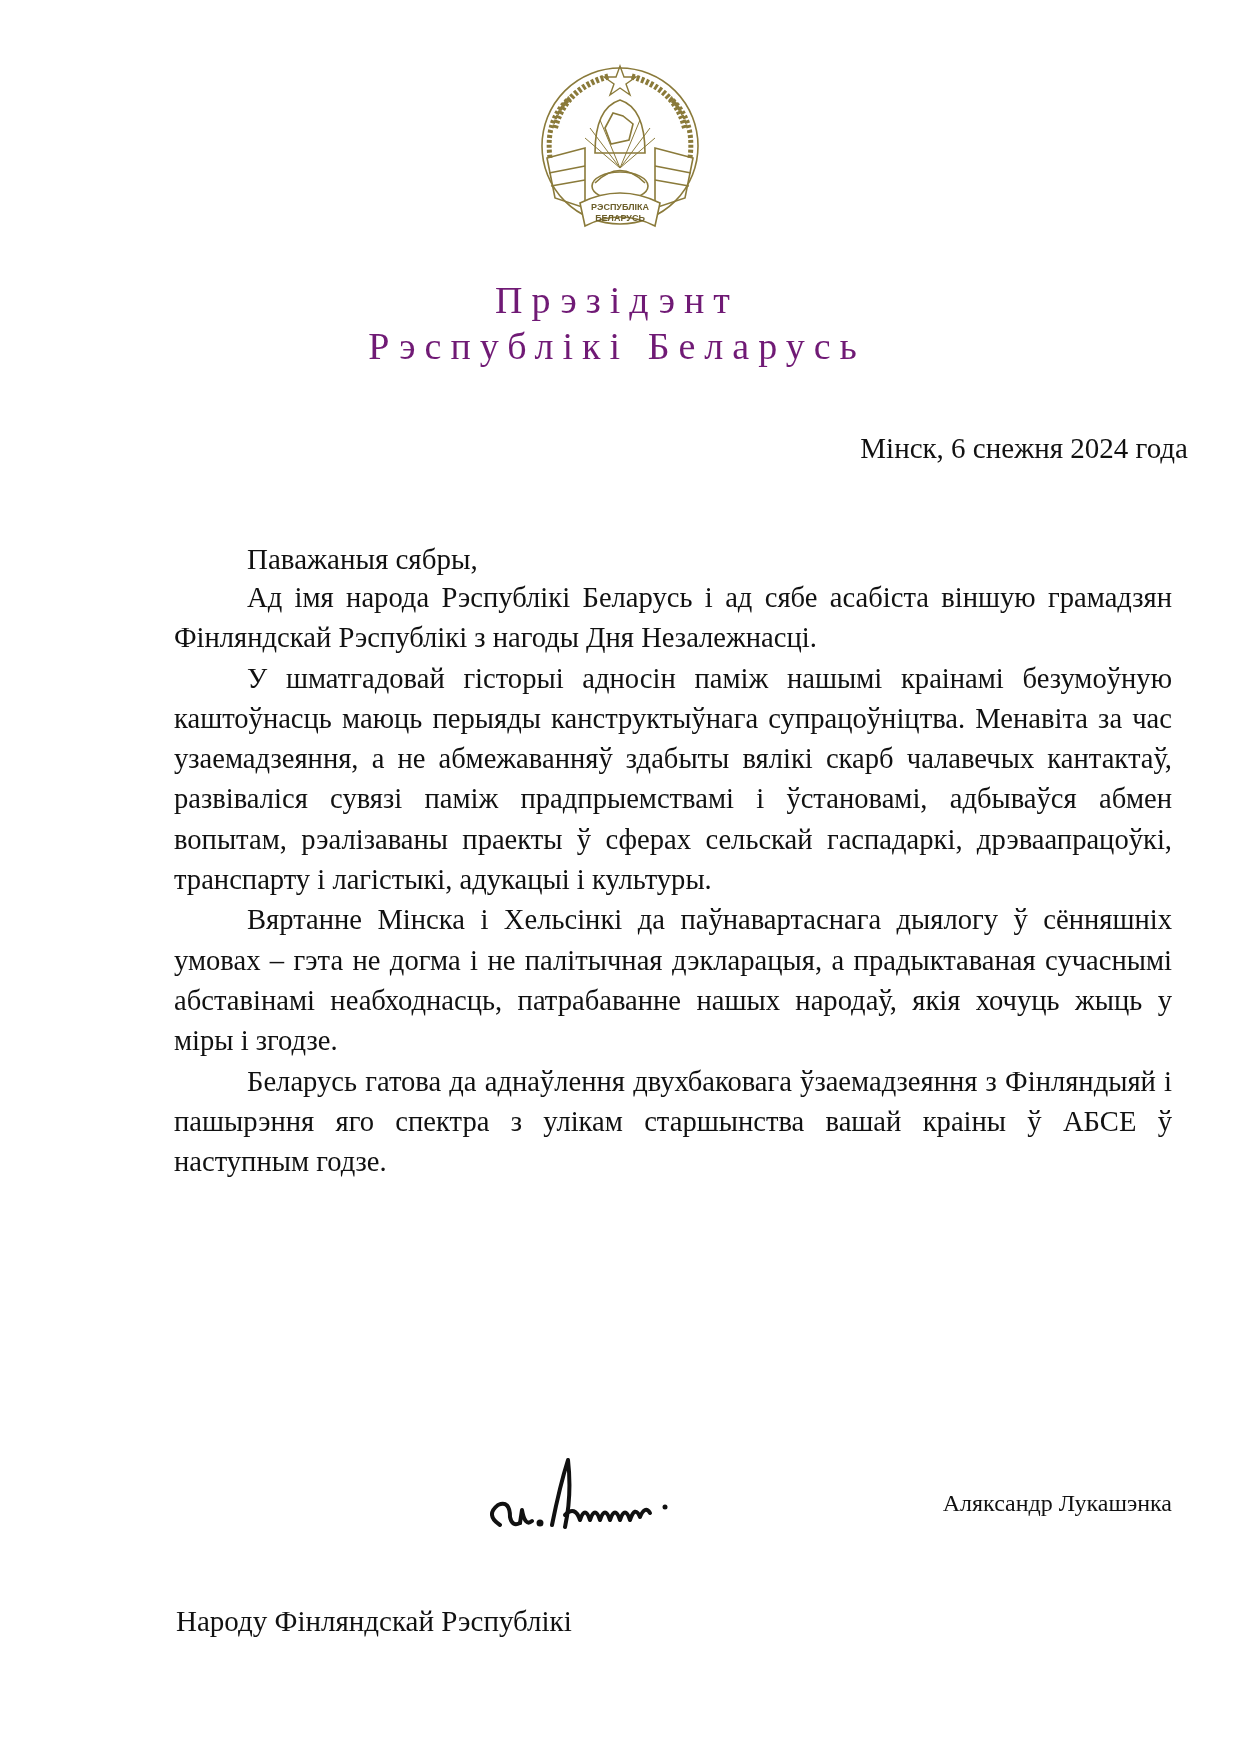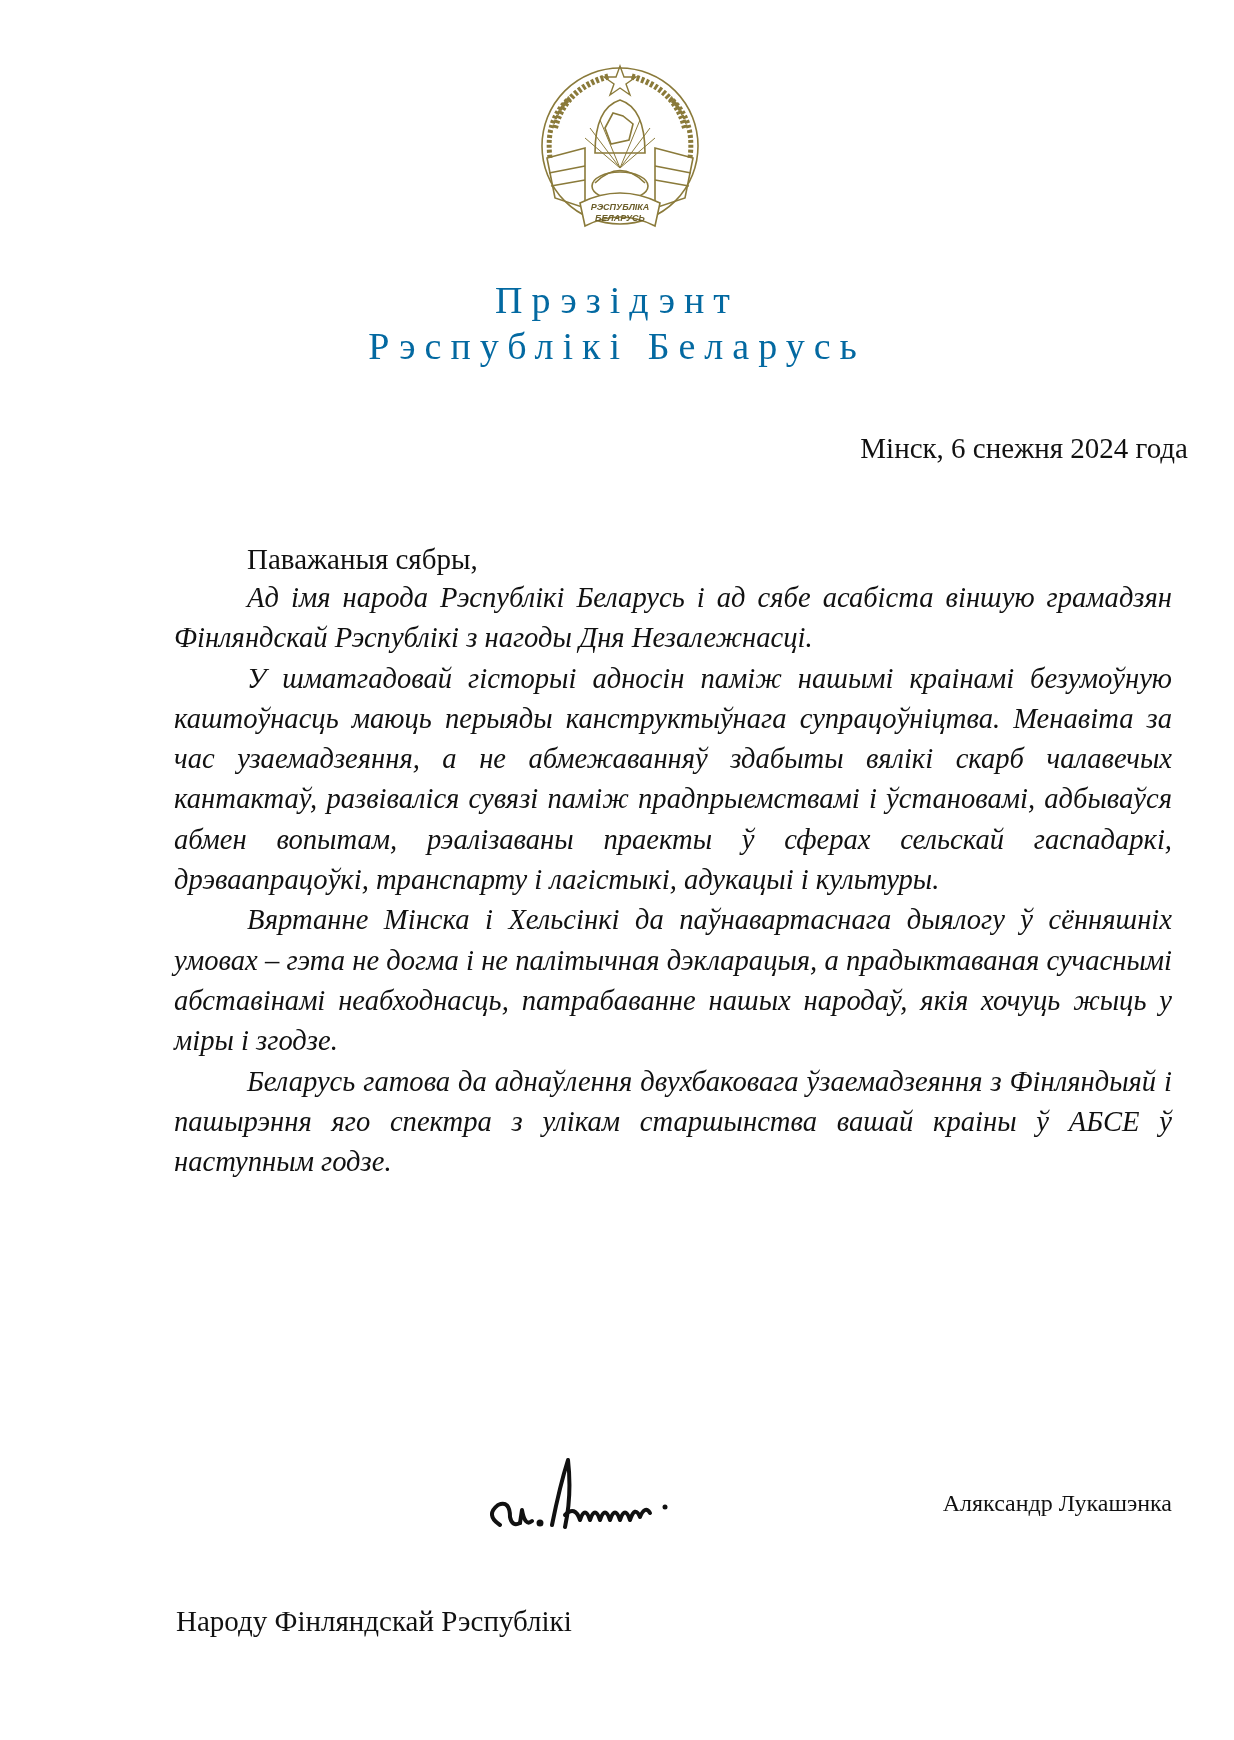--- a/index.html
+++ b/index.html
@@ -1,27 +1,27 @@
 <!DOCTYPE html>
 <html><head>
 <meta charset="utf-8">
 <style>
   html, body { margin:0; padding:0; background:#ffffff; }
   body { width:1234px; height:1740px; position:relative; overflow:hidden;
          font-family:"Liberation Serif", "DejaVu Serif", serif; color:#111; }
-  .emblem { position:absolute; left:525px; top:58px; width:190px; height:180px;font-style:italic; }
+  .emblem { position:absolute; left:525px; top:58px; width:190px; height:180px; }
   .title { position:absolute; left:0; width:1234px; text-align:center;
-           font-size:38px; letter-spacing:9px; color:#0369a1; }
+           font-size:38px; letter-spacing:9px; color:#701a75; }
   .title.l1 { top:278px; }
   .title.l2 { top:324px; }
   .date { position:absolute; right:46px; top:432px; font-size:29px; }
   .salutation { position:absolute; left:247px; top:543px; font-size:29px; }
   .body { position:absolute; left:174px; top:578px; width:998px;
           font-size:28.6px; line-height:40.3px; }
-  .body p { margin:0; text-align:justify; text-indent:73px;font-style:italic; }
+  .body p { margin:0; text-align:justify; text-indent:73px; }
   .signature { position:absolute; left:480px; top:1455px; width:320px; height:90px; }
   .signer { position:absolute; right:62px; top:1490px; font-size:24px; }
   .addressee { position:absolute; left:176px; top:1605px; font-size:29px; font-weight:normal; }
 </style>
 </head>
 <body>
 
 <div>
 
   <div class="emblem">

